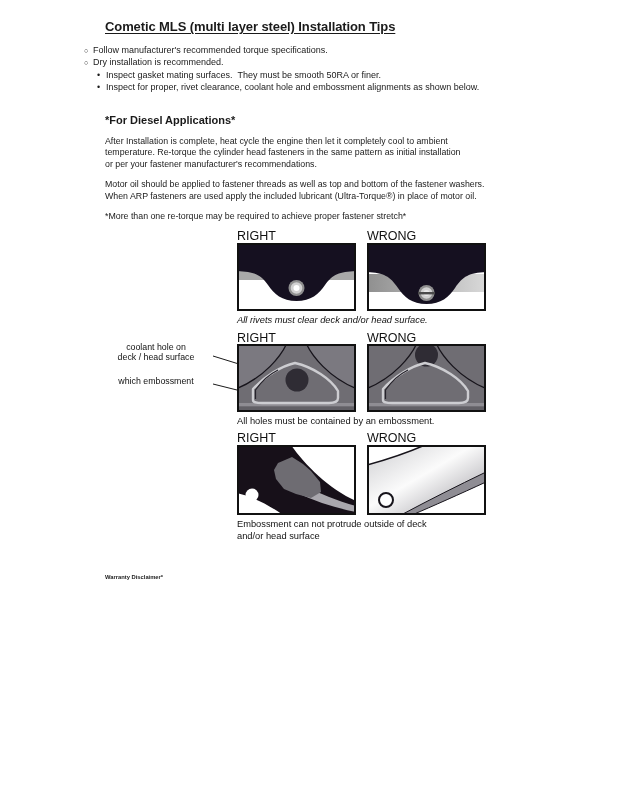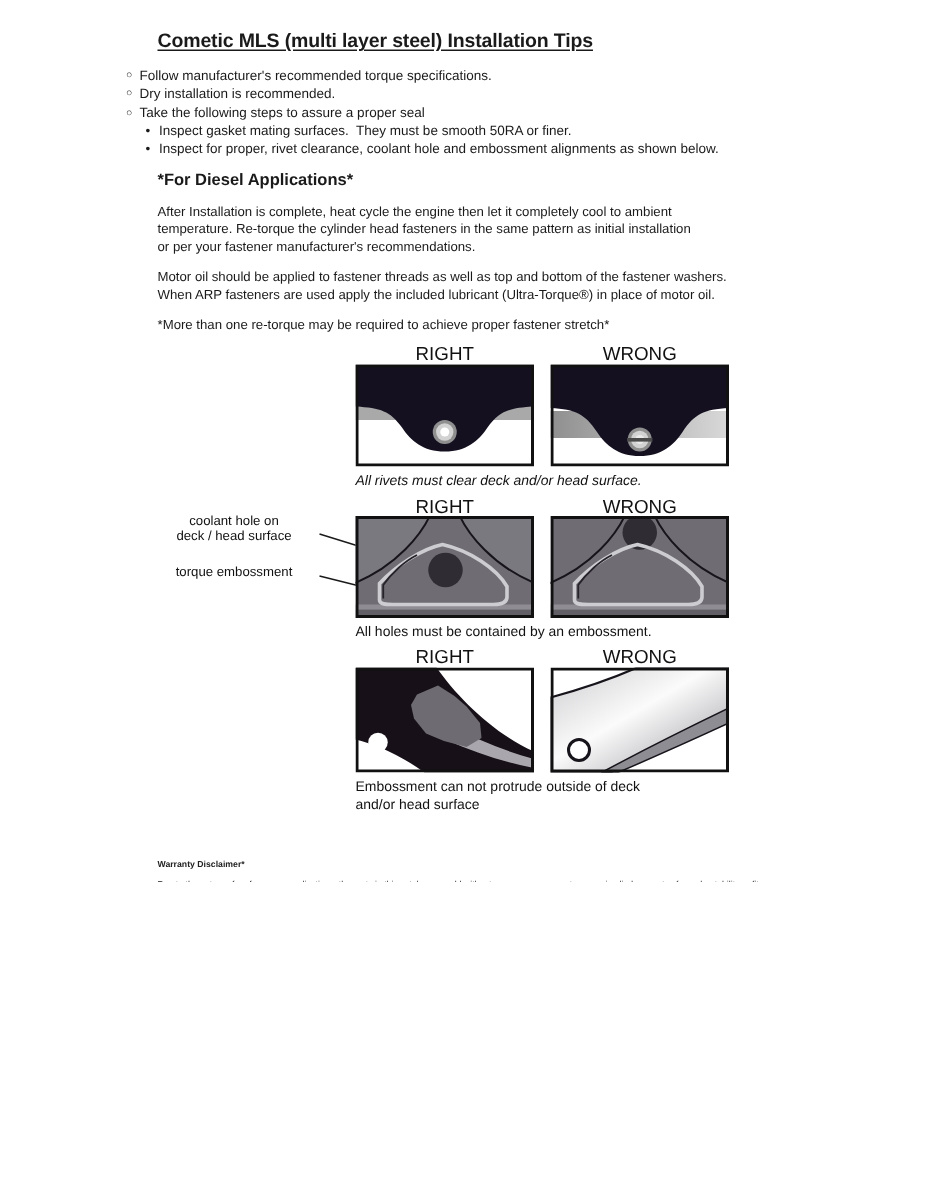--- a/index.html
+++ b/index.html
@@ -12,42 +12,41 @@
     letter-spacing:-0.1px;text-decoration:underline;text-underline-offset:2px;
   }
   .bullets{position:absolute;left:84px;top:44px;font-size:9px;line-height:12.3px;}
   .bullet{position:relative;padding-left:9px;white-space:pre;}
   .bullet::before{content:"\25CB";position:absolute;left:0;top:1px;font-size:7px;}
   .subbullet{position:relative;margin-left:13px;padding-left:9px;white-space:pre;}
   .subbullet::before{content:"\2022";position:absolute;left:0;top:0;font-size:9px;}
   .diesel{position:absolute;left:105px;top:115px;width:480px;font-size:8.8px;line-height:11.5px;}
   .diesel-heading{font-size:11px;font-weight:bold;margin:0 0 9px 0;}
   .diesel p{margin:0 0 9px 0;white-space:pre-line;}
-  .dlabel{position:absolute;width:119px;text-align:center;font-size:12.5px;color:#111;}
+  .dlabel{position:absolute;width:119px;text-align:left;font-size:12.5px;color:#111;}
   .dbox{position:absolute;width:119px;}
   .dbox svg{display:block;}
   .dcaption{position:absolute;font-size:9.3px;line-height:12px;white-space:pre-line;color:#111;}
   .ann{position:absolute;font-size:8.8px;line-height:10px;text-align:center;white-space:pre-line;color:#111;}
   .leader{position:absolute;pointer-events:none;}
   .disclaimer{position:absolute;left:105px;top:574px;width:414px;font-size:5.8px;line-height:7px;color:#222;}
   .disclaimer-heading{font-weight:bold;margin:0 0 6px 0;}
   .disclaimer p{margin:0 0 6px 0;white-space:pre-wrap;}
   .pagenum{position:absolute;left:387px;top:760px;font-size:13px;color:#222;}
 </style>
 </head>
 <body>
 
 <div class="page">
 
   <div class="title">Cometic MLS (multi layer steel) Installation Tips</div>
 
   <div class="bullets">
     <div class="bullet">Follow manufacturer's recommended torque specifications.</div>
     <div class="bullet">Dry installation is recommended.</div>
-    <div class="bullet">Take the following steps to assure a proper seal</div>
     <div class="subbullet">Inspect gasket mating surfaces.  They must be smooth 50RA or finer.</div>
     <div class="subbullet">Inspect for proper, rivet clearance, coolant hole and embossment alignments as shown below.</div>
   </div>
 
   <div class="diesel">
     <div class="diesel-heading">*For Diesel Applications*</div>
     <p>After Installation is complete, heat cycle the engine then let it completely cool to ambient
 temperature. Re-torque the cylinder head fasteners in the same pattern as initial installation
 or per your fastener manufacturer's recommendations.</p>
     <p>Motor oil should be applied to fastener threads as well as top and bottom of the fastener washers.
@@ -89,21 +88,21 @@
       <rect x="1" y="1" width="117" height="66" fill="none" stroke="#111111" stroke-width="2"></rect>
     </svg>
   </div>
   <div class="dcaption" style="left:237px;top:314px;font-style:italic;">All rivets must clear deck and/or head surface.</div>
 
   <div class="dlabel" style="left:237px;top:331px;">RIGHT</div>
   <div class="dlabel" style="left:367px;top:331px;">WRONG</div>
 
   <div class="ann" style="left:100px;top:342px;width:112px;">coolant hole on
 deck / head surface</div>
-  <div class="ann" style="left:100px;top:376px;width:112px;">torque embossment</div>
+  <div class="ann" style="left:100px;top:376px;width:112px;">which embossment</div>
   <svg class="leader" style="left:105px;top:340px;" width="200" height="62">
     <line x1="108" y1="16" x2="192" y2="42" stroke="#1a1a1a" stroke-width="1"></line>
     <line x1="108" y1="44" x2="156" y2="56" stroke="#1a1a1a" stroke-width="1"></line>
   </svg>
 
   <div class="dbox" style="left:237px;top:344px;">
     <svg viewBox="0 0 119 68" width="119" height="68">
       <rect width="119" height="68" fill="#6f6d73"></rect>
       <rect y="59" width="119" height="3.5" fill="#8f8d93"></rect>
       <rect y="62.5" width="119" height="5.5" fill="#626066"></rect>

